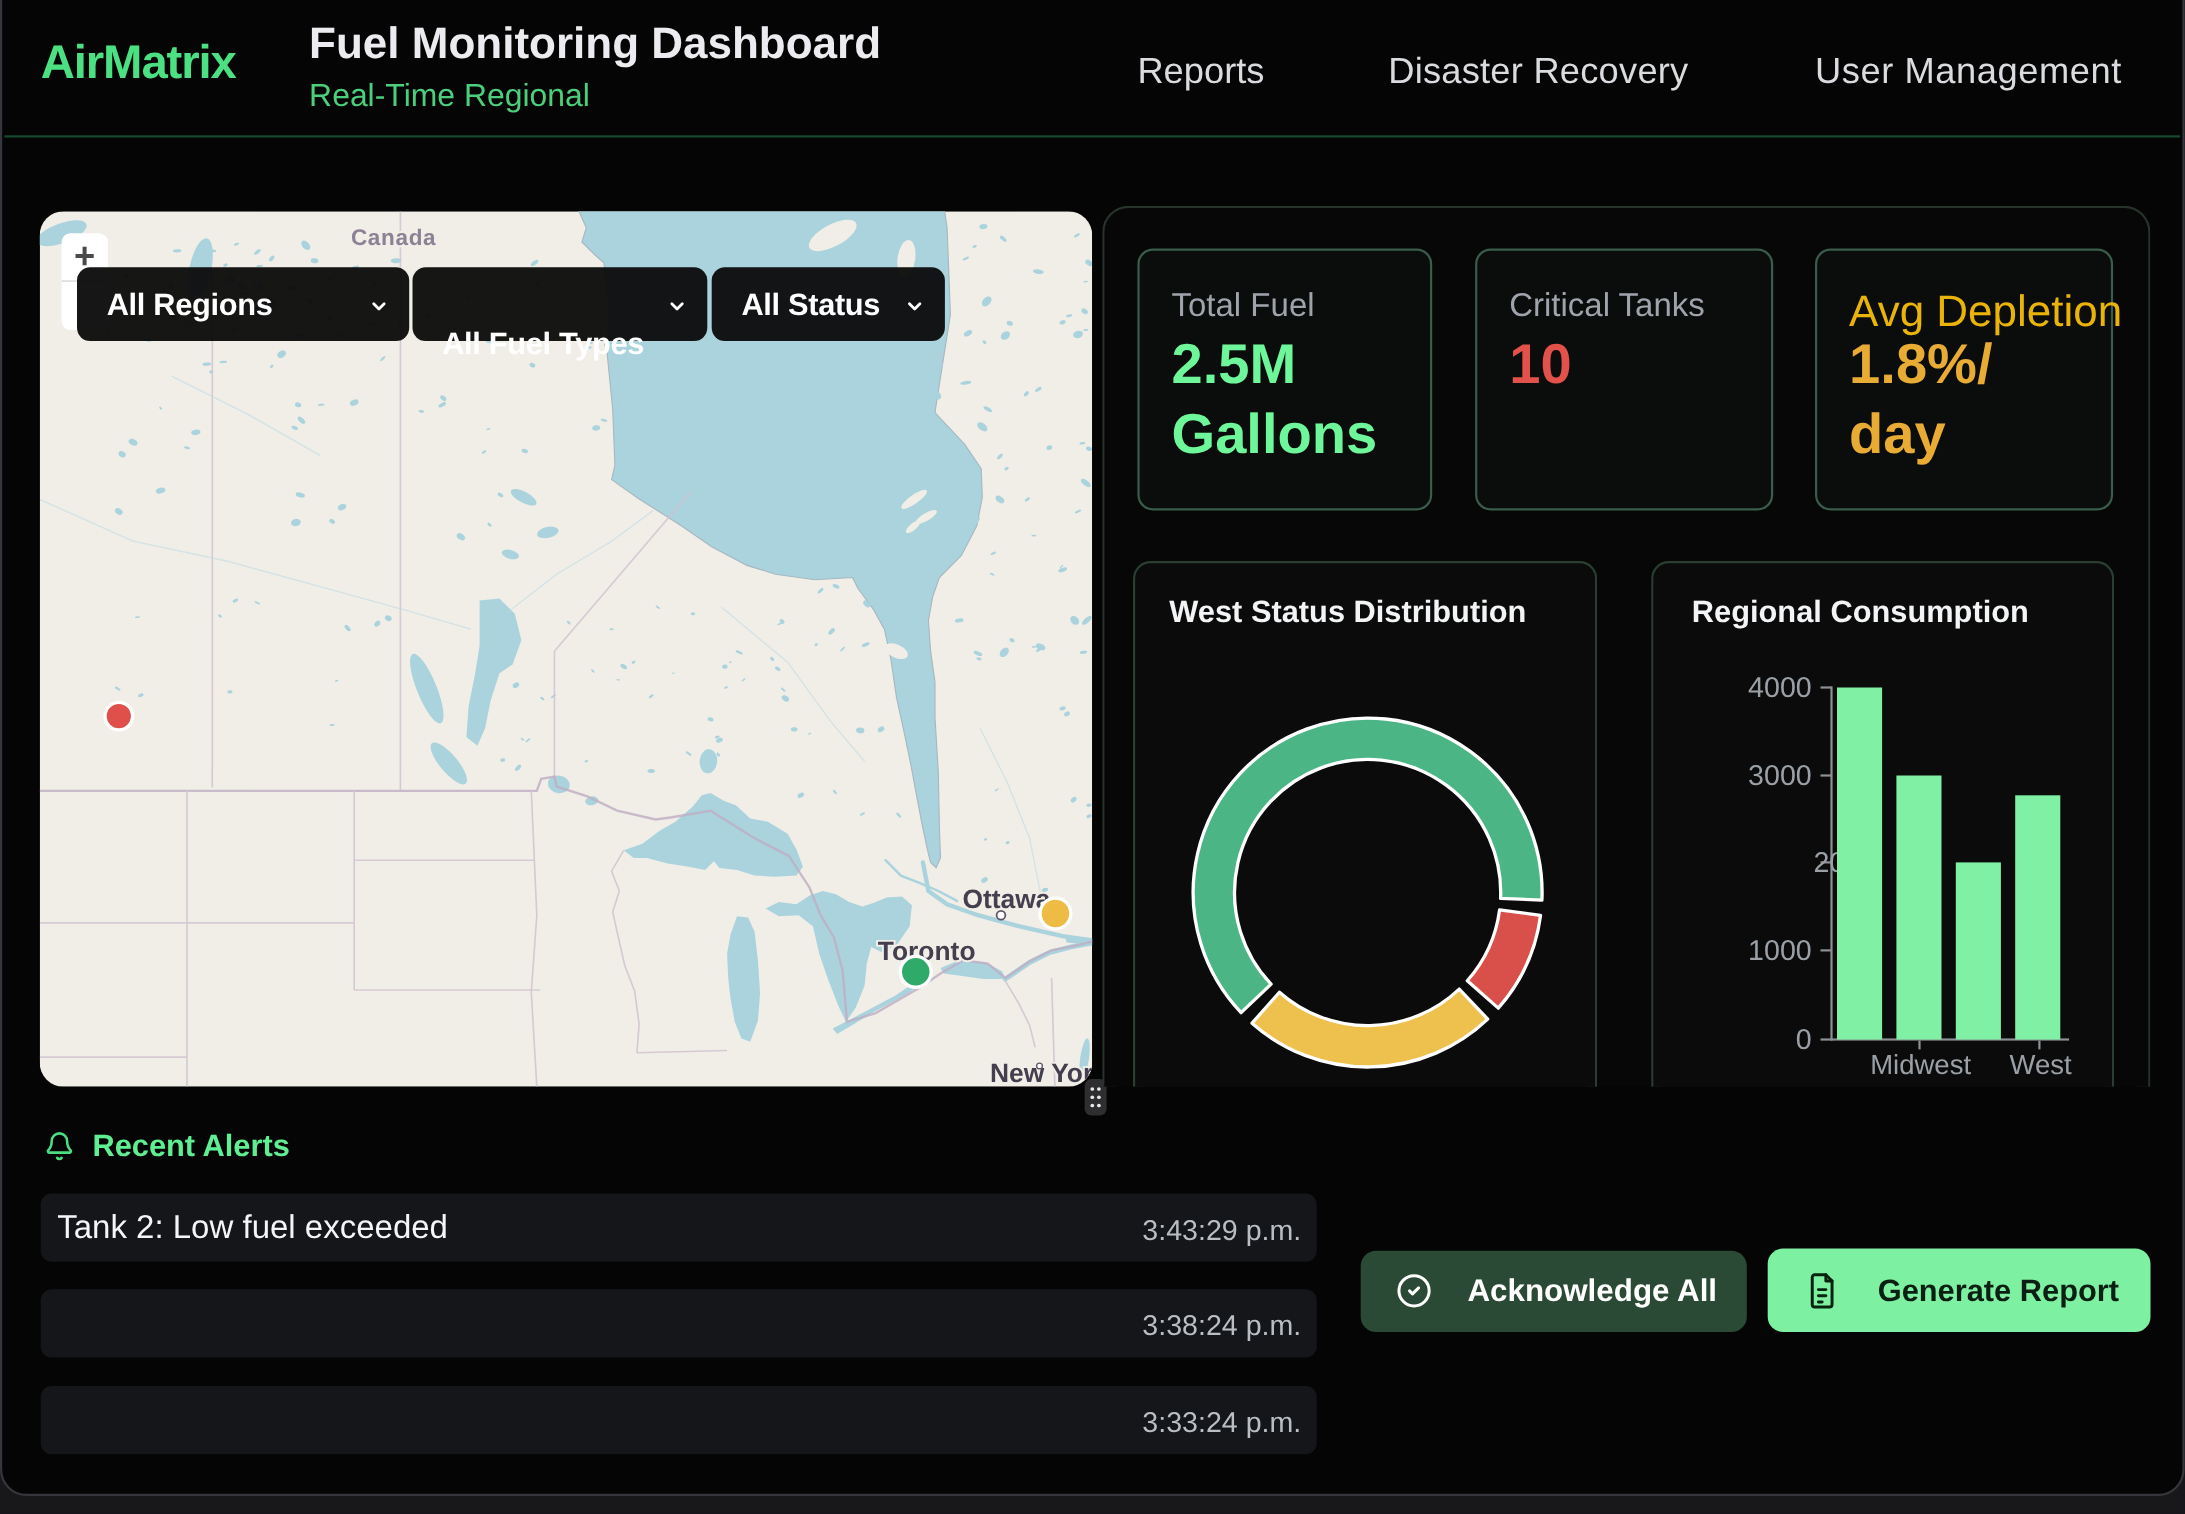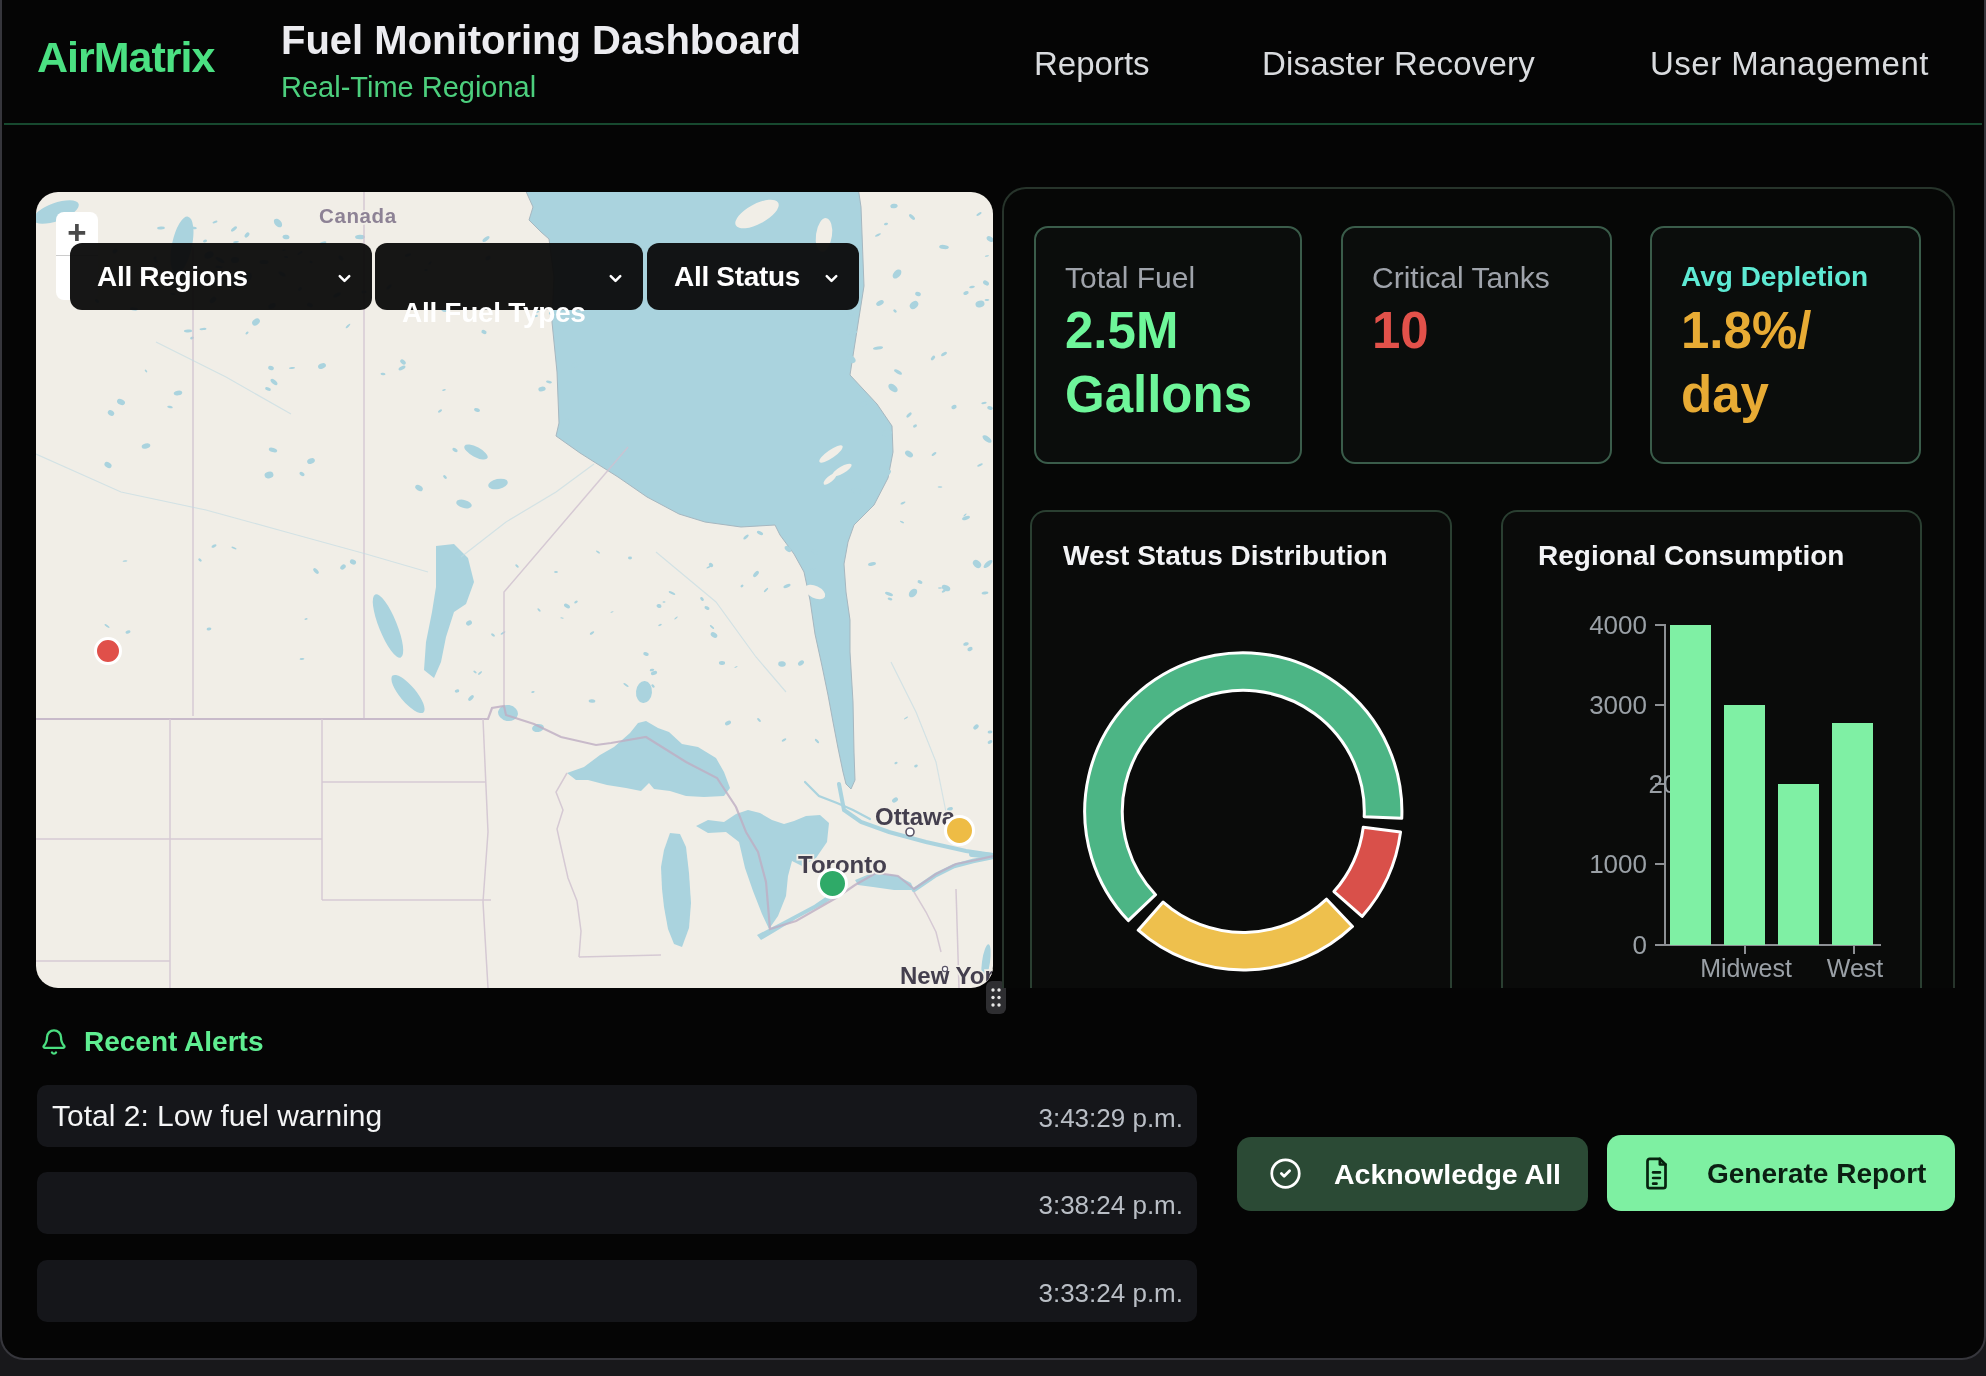--- a/index.html
+++ b/index.html
@@ -350,21 +350,21 @@
 
 <div class="abs" style="left:1002px;top:187px;width:953px;height:801px;border:2px solid #27342b;border-bottom:none;border-radius:24px 24px 0 0;background:#060706;"></div>
 
 <div style="position:absolute;left:1034px;top:226px;width:268px;height:238px;background:#0b0d0c;border:2px solid #3a5c4a;border-radius:14px;box-sizing:border-box;"></div>
 <div style="position:absolute;left:1065px;top:261px;font-size:30px;font-weight:500;color:#9fa3ab;">Total Fuel</div>
 <div style="position:absolute;left:1065px;top:299px;width:213px;font-size:51px;line-height:64px;font-weight:700;color:#6ef69a;">2.5M<br>Gallons</div>
 <div style="position:absolute;left:1341px;top:226px;width:271px;height:238px;background:#0b0d0c;border:2px solid #3a5c4a;border-radius:14px;box-sizing:border-box;"></div>
 <div style="position:absolute;left:1372px;top:261px;font-size:30px;font-weight:500;color:#9fa3ab;">Critical Tanks</div>
 <div style="position:absolute;left:1372px;top:299px;width:216px;font-size:51px;line-height:64px;font-weight:700;color:#e2514a;">10</div>
 <div style="position:absolute;left:1650px;top:226px;width:271px;height:238px;background:#0b0d0c;border:2px solid #3a5c4a;border-radius:14px;box-sizing:border-box;"></div>
-<div style="position:absolute;left:1681px;top:261px;font-size:28px;font-weight:700;color:#5eead4;">Avg Depletion</div>
+<div style="position:absolute;left:1681px;top:261px;font-size:40px;font-weight:400;color:#eab308;">Avg Depletion</div>
 <div style="position:absolute;left:1681px;top:299px;width:216px;font-size:51px;line-height:64px;font-weight:700;color:#e8ab34;">1.8%/<br>day</div>
 
 <div class="abs" style="left:1030px;top:510px;width:422px;height:478px;background:#0a0b0a;border:2px solid #2a3f31;border-bottom:none;border-radius:16px 16px 0 0;"></div>
 <div class="abs" style="left:1501px;top:510px;width:421px;height:478px;background:#0a0b0a;border:2px solid #2a3f31;border-bottom:none;border-radius:16px 16px 0 0;"></div>
 <div class="abs" style="left:1063px;top:540px;font-size:28px;font-weight:700;color:#f3f4f6;">West Status Distribution</div>
 <div class="abs" style="left:1538px;top:540px;font-size:28px;font-weight:700;color:#f3f4f6;">Regional Consumption</div>
 <div class="abs" style="left:1081px;top:648px;"><svg width="325" height="330" viewBox="0 0 325 330">
       <path d="M 47.26 272.57 A 158.6 158.6 0 1 1 320.75 170.32 L 283.18 168.68 A 121.0 121.0 0 1 0 74.53 246.69 Z" fill="#4cb585" stroke="#ffffff" stroke-width="3" stroke-linejoin="round"></path>
       <path d="M 319.54 184.10 A 158.6 158.6 0 0 1 281.08 268.49 L 252.92 243.58 A 121.0 121.0 0 0 0 282.26 179.19 Z" fill="#d9504a" stroke="#ffffff" stroke-width="3" stroke-linejoin="round"></path>
       <path d="M 271.47 278.44 A 158.6 158.6 0 0 1 57.21 282.18 L 82.12 254.02 A 121.0 121.0 0 0 0 245.59 251.17 Z" fill="#eec04d" stroke="#ffffff" stroke-width="3" stroke-linejoin="round"></path>
@@ -388,21 +388,21 @@
 <div style="position:absolute;left:1832px;top:722.5px;width:41px;height:222.5px;background:#7ff0a4;"></div>
 <div class="abs" style="left:1690px;top:954px;width:112px;text-align:center;font-size:25px;color:#9aa0a6;">Midwest</div>
 <div class="abs" style="left:1799px;top:954px;width:112px;text-align:center;font-size:25px;color:#9aa0a6;">West</div>
 
 <div class="abs" style="left:40px;top:1027px;"><svg width="28" height="30" viewBox="0 0 24 24" fill="none" stroke="#4ade80" stroke-width="2" stroke-linecap="round" stroke-linejoin="round">
       <path d="M10.268 21a2 2 0 0 0 3.464 0"></path>
       <path d="M3.262 15.326A1 1 0 0 0 4 17h16a1 1 0 0 0 .74-1.673C19.41 13.956 18 12.499 18 8A6 6 0 0 0 6 8c0 4.499-1.41 5.956-2.74 7.326"></path>
     </svg></div>
 <div class="abs" style="left:84px;top:1026px;font-size:28px;font-weight:700;color:#5fee91;">Recent Alerts</div>
 <div style="position:absolute;left:37px;top:1085px;width:1160px;height:62px;background:#15161a;border-radius:10px;">
-    <div style="position:absolute;left:15px;top:14px;font-size:30px;color:#f4f5f6;">Total 2: Low fuel warning</div>
+    <div style="position:absolute;left:15px;top:14px;font-size:30px;color:#f4f5f6;">Tank 2: Low fuel exceeded</div>
     <div style="position:absolute;right:14px;top:18px;font-size:26px;color:#b9bec5;">3:43:29 p.m.</div>
   </div>
 <div style="position:absolute;left:37px;top:1172px;width:1160px;height:62px;background:#15161a;border-radius:10px;">
     <div style="position:absolute;right:14px;top:18px;font-size:26px;color:#b9bec5;">3:38:24 p.m.</div>
   </div>
 <div style="position:absolute;left:37px;top:1260px;width:1160px;height:62px;background:#15161a;border-radius:10px;">
     <div style="position:absolute;right:14px;top:18px;font-size:26px;color:#b9bec5;">3:33:24 p.m.</div>
   </div>
 
 <div class="abs" style="left:1237px;top:1137px;width:351px;height:74px;background:#2b4a35;border-radius:14px;">

